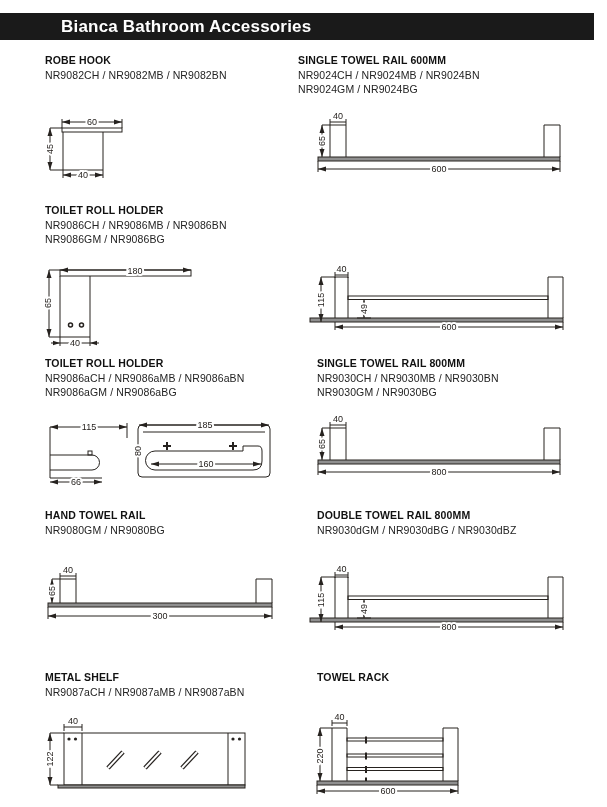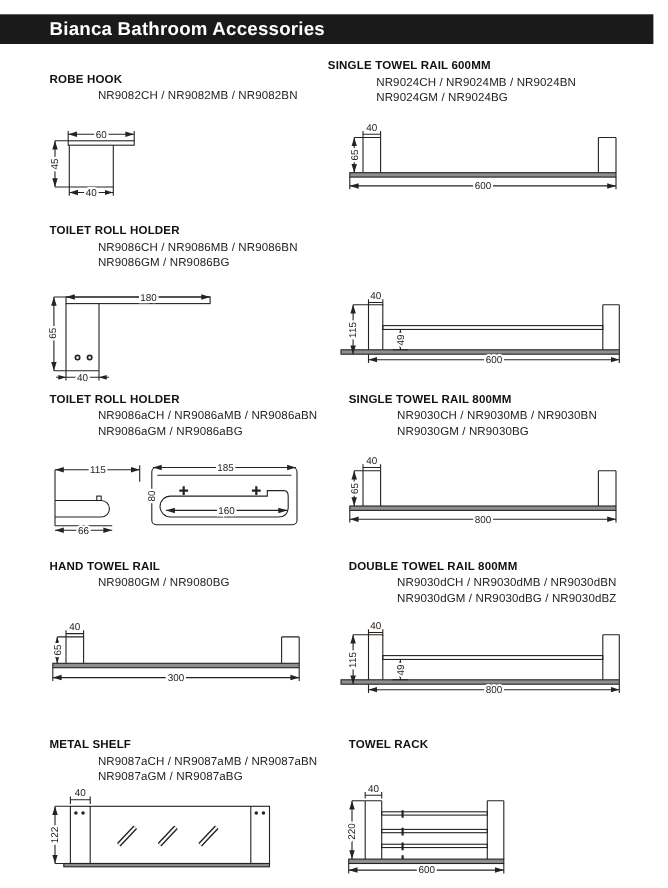--- a/index.html
+++ b/index.html
@@ -1,24 +1,24 @@
 <!DOCTYPE html>
 <html><head>
 <meta charset="utf-8">
 <style>
   html,body { margin:0; padding:0; background:#ffffff; }
   .page { position:relative; width:607px; height:807px; background:#ffffff;
           font-family:"Liberation Sans", sans-serif; overflow:hidden; }
   .header { position:absolute; left:0; top:13px; width:594px; height:27px;
             background:#1a1a1a; color:#ffffff; display:flex; align-items:center; }
-  .header .title { font-size:17px; font-weight:bold; padding-left:45px; letter-spacing:.2px; }
+  .header .title { font-size:17px; font-weight:bold; padding-left:61px; letter-spacing:.2px; }
   .product { position:absolute; width:270px; color:#232323; }
   .p-title { margin:0 0 1px 0; font-size:10.5px; font-weight:bold; line-height:13px;
              color:#111111; letter-spacing:.15px; }
-  .p-codes { font-size:10.5px; line-height:14px; letter-spacing:.1px;margin-left:44px; }
+  .p-codes { font-size:10.5px; line-height:14px; letter-spacing:.1px; }
   .drawing { position:absolute; }
   .drawing .ln   { stroke:#26221f; stroke-width:1; fill:none; }
   .drawing .bar  { fill:#8f8f8f; stroke:#26221f; stroke-width:1; }
   .drawing .dim  { font-family:"Liberation Sans",sans-serif; font-size:9px; fill:#26221f;
                    stroke:#ffffff; stroke-width:4px; paint-order:stroke; text-anchor:middle; }
   .drawing .hole { fill:none; stroke:#26221f; stroke-width:1.5; }
   .drawing .dot  { fill:#26221f; stroke:none; }
   .drawing .slot-b { stroke:#26221f; stroke-width:4.5; fill:none; }
   .drawing .slot-w { stroke:#ffffff; stroke-width:2; fill:none; }
   .drawing .tick { stroke:#26221f; stroke-width:2; fill:none; }
@@ -34,21 +34,21 @@
       <marker id="arr" viewBox="0 0 8 6" refX="8" refY="3" markerWidth="8" markerHeight="6" markerUnits="userSpaceOnUse" orient="auto-start-reverse">
         <path d="M0 0.5 L8 3 L0 5.5 Z" fill="#26221f"></path>
       </marker>
     </defs>
   </svg>
 
   <header class="header">
     <span class="title">Bianca Bathroom Accessories</span>
   </header>
 
-  <section class="product" style="left:45px;top:66px">
+  <section class="product" style="left:45px;top:54px">
     <h2 class="p-title">ROBE HOOK</h2>
     <div class="p-codes">NR9082CH / NR9082MB / NR9082BN</div>
   </section>
 
   <section class="product" style="left:298px;top:54px">
     <h2 class="p-title">SINGLE TOWEL RAIL 600MM</h2>
     <div class="p-codes">NR9024CH / NR9024MB / NR9024BN</div>
     <div class="p-codes">NR9024GM / NR9024BG</div>
   </section>
 
@@ -71,28 +71,26 @@
     <div class="p-codes">NR9030GM / NR9030BG</div>
   </section>
 
   <section class="product" style="left:45px;top:509px">
     <h2 class="p-title">HAND TOWEL RAIL</h2>
     <div class="p-codes">NR9080GM / NR9080BG</div>
   </section>
 
   <section class="product" style="left:317px;top:509px">
     <h2 class="p-title">DOUBLE TOWEL RAIL 800MM</h2>
-    <div class="p-codes">NR9030dCH / NR9030dMB / NR9030dBN</div>
     <div class="p-codes">NR9030dGM / NR9030dBG / NR9030dBZ</div>
   </section>
 
   <section class="product" style="left:45px;top:671px">
     <h2 class="p-title">METAL SHELF</h2>
     <div class="p-codes">NR9087aCH / NR9087aMB / NR9087aBN</div>
-    <div class="p-codes">NR9087aGM / NR9087aBG</div>
   </section>
 
   <section class="product" style="left:317px;top:671px">
     <h2 class="p-title">TOWEL RACK</h2>
   </section>
 
   <svg class="drawing" style="left:40px;top:112px" width="140" height="80" viewBox="0 0 140 80">
     <line class="ln" x1="22" y1="10" x2="82" y2="10" marker-start="url(#arr)" marker-end="url(#arr)"></line>
     <line class="ln" x1="22" y1="7" x2="22" y2="16"></line>
       <line class="ln" x1="82" y1="7" x2="82" y2="16"></line>

